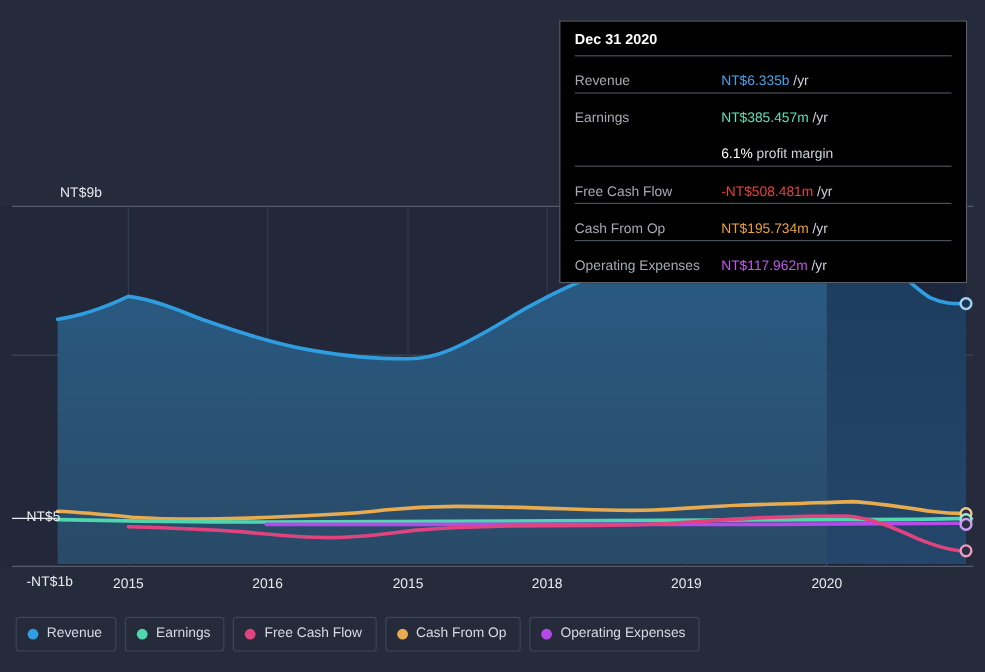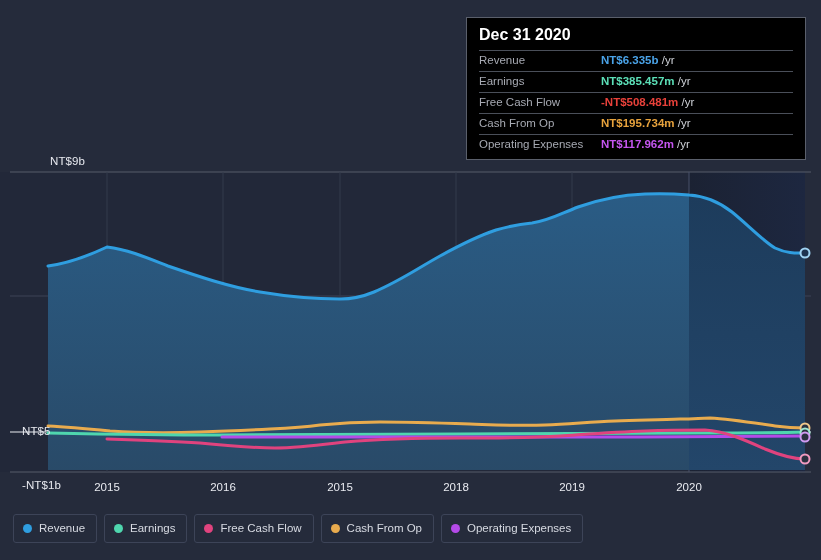--- a/index.html
+++ b/index.html
@@ -65,42 +65,43 @@
     box-sizing: border-box;
     background: #000000;
     border: 1px solid #5a5f6b;
     padding: 7px 12px 4px 12px;
     font-size: 11.5px;
     color: #ffffff;
     z-index: 20;
   }
   .tt-title {
     font-weight: bold;
-    font-size: 16px;
+    font-size: 12px;
     color: #ffffff;
     padding: 1px 0 6px 0;
   }
   .tt-row {
     display: flex;
     align-items: baseline;
     border-top: 1px solid #4a4f59;
     padding: 3px 0 3px 0;
     min-height: 14px;
   }
   .tt-row.no-rule { border-top: none; }
   .tt-label {
     width: 122px;
     flex: 0 0 122px;
     color: #a7aab3;
     font-size: 11.5px;
   }
   .tt-value {
-    font-weight: bold;
+    font-weight: normal;
     font-size: 11.5px;
     white-space: nowrap;
+    margin-top: 12px;
   }
   .tt-unit {
     color: #cfd2d8;
     font-weight: normal;
     font-size: 11.5px;
   }
   .tt-sub {
     color: #cfd2d8;
     font-weight: normal;
     font-size: 11.5px;
@@ -239,20 +240,26 @@
       <span class="tt-unit">/yr</span>
     </div>
 
     <div class="tt-row">
       <span class="tt-label">Earnings</span>
       <span class="tt-value" style="color:#5ce0b8">NT$385.457m</span>
       <span class="tt-unit">&nbsp;</span>
       <span class="tt-unit">/yr</span>
     </div>
 
+    <div class="tt-row no-rule">
+      <span class="tt-label"></span>
+      <span class="tt-value" style="color:#ffffff">6.1%</span>
+      <span class="tt-sub">&nbsp;</span>
+      <span class="tt-sub">profit margin</span>
+    </div>
 
     <div class="tt-row">
       <span class="tt-label">Free Cash Flow</span>
       <span class="tt-value" style="color:#e8413a">-NT$508.481m</span>
       <span class="tt-unit">&nbsp;</span>
       <span class="tt-unit">/yr</span>
     </div>
 
     <div class="tt-row">
       <span class="tt-label">Cash From Op</span>

